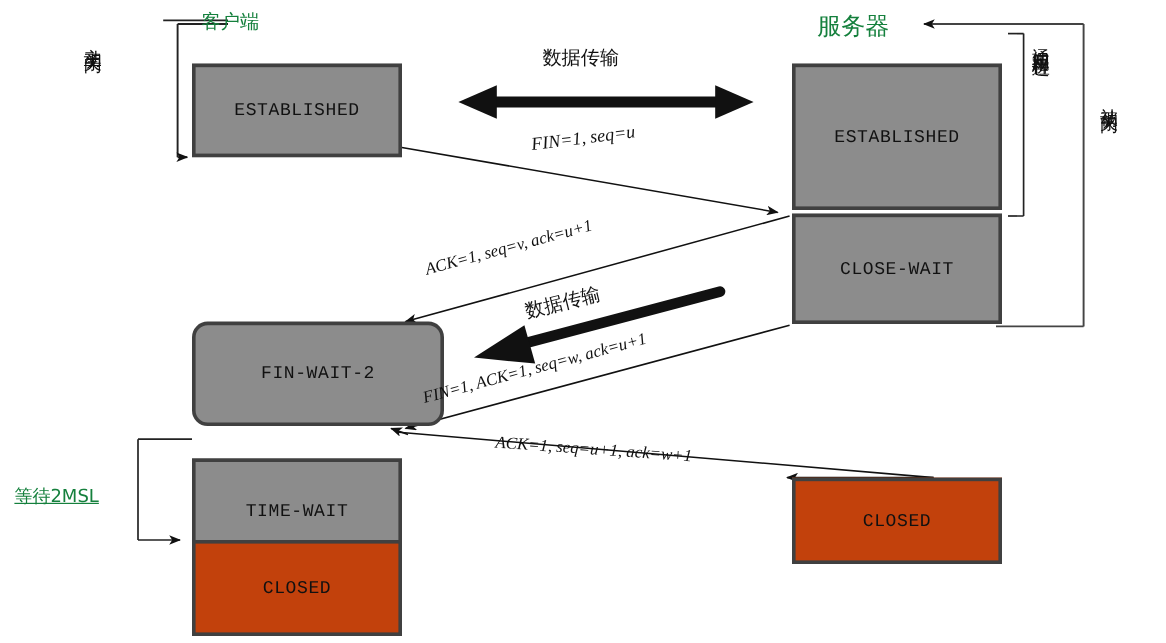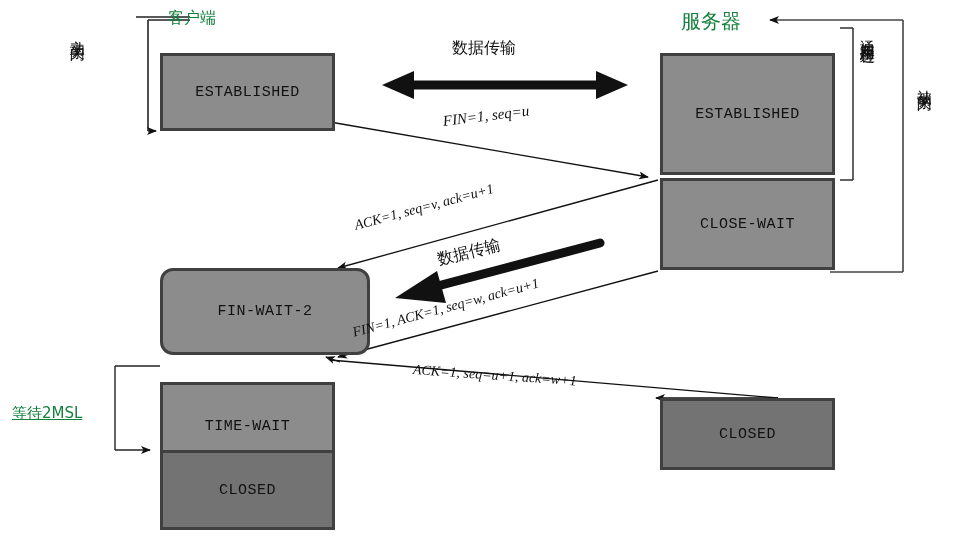--- a/index.html
+++ b/index.html
@@ -18,21 +18,21 @@
     box-sizing:border-box;
     border:3px solid #404040;
     display:flex;align-items:center;justify-content:center;
     font-family:"Liberation Mono","DejaVu Sans Mono",monospace;
     font-size:15px;
     color:#111;
     letter-spacing:0.5px;
     text-align:right;
   }
   .fill-light{background:#8c8c8c;}
-  .fill-dark{background:#737373;}
+  .fill-dark{background:#c2410c;}
 
   .cn-label{
     position:absolute;
     font-family:"DejaVu Sans","Liberation Sans",sans-serif;
     font-size:15px;
     color:#15803d;
     white-space:nowrap;
   }
   .cn-vert{
     position:absolute;

